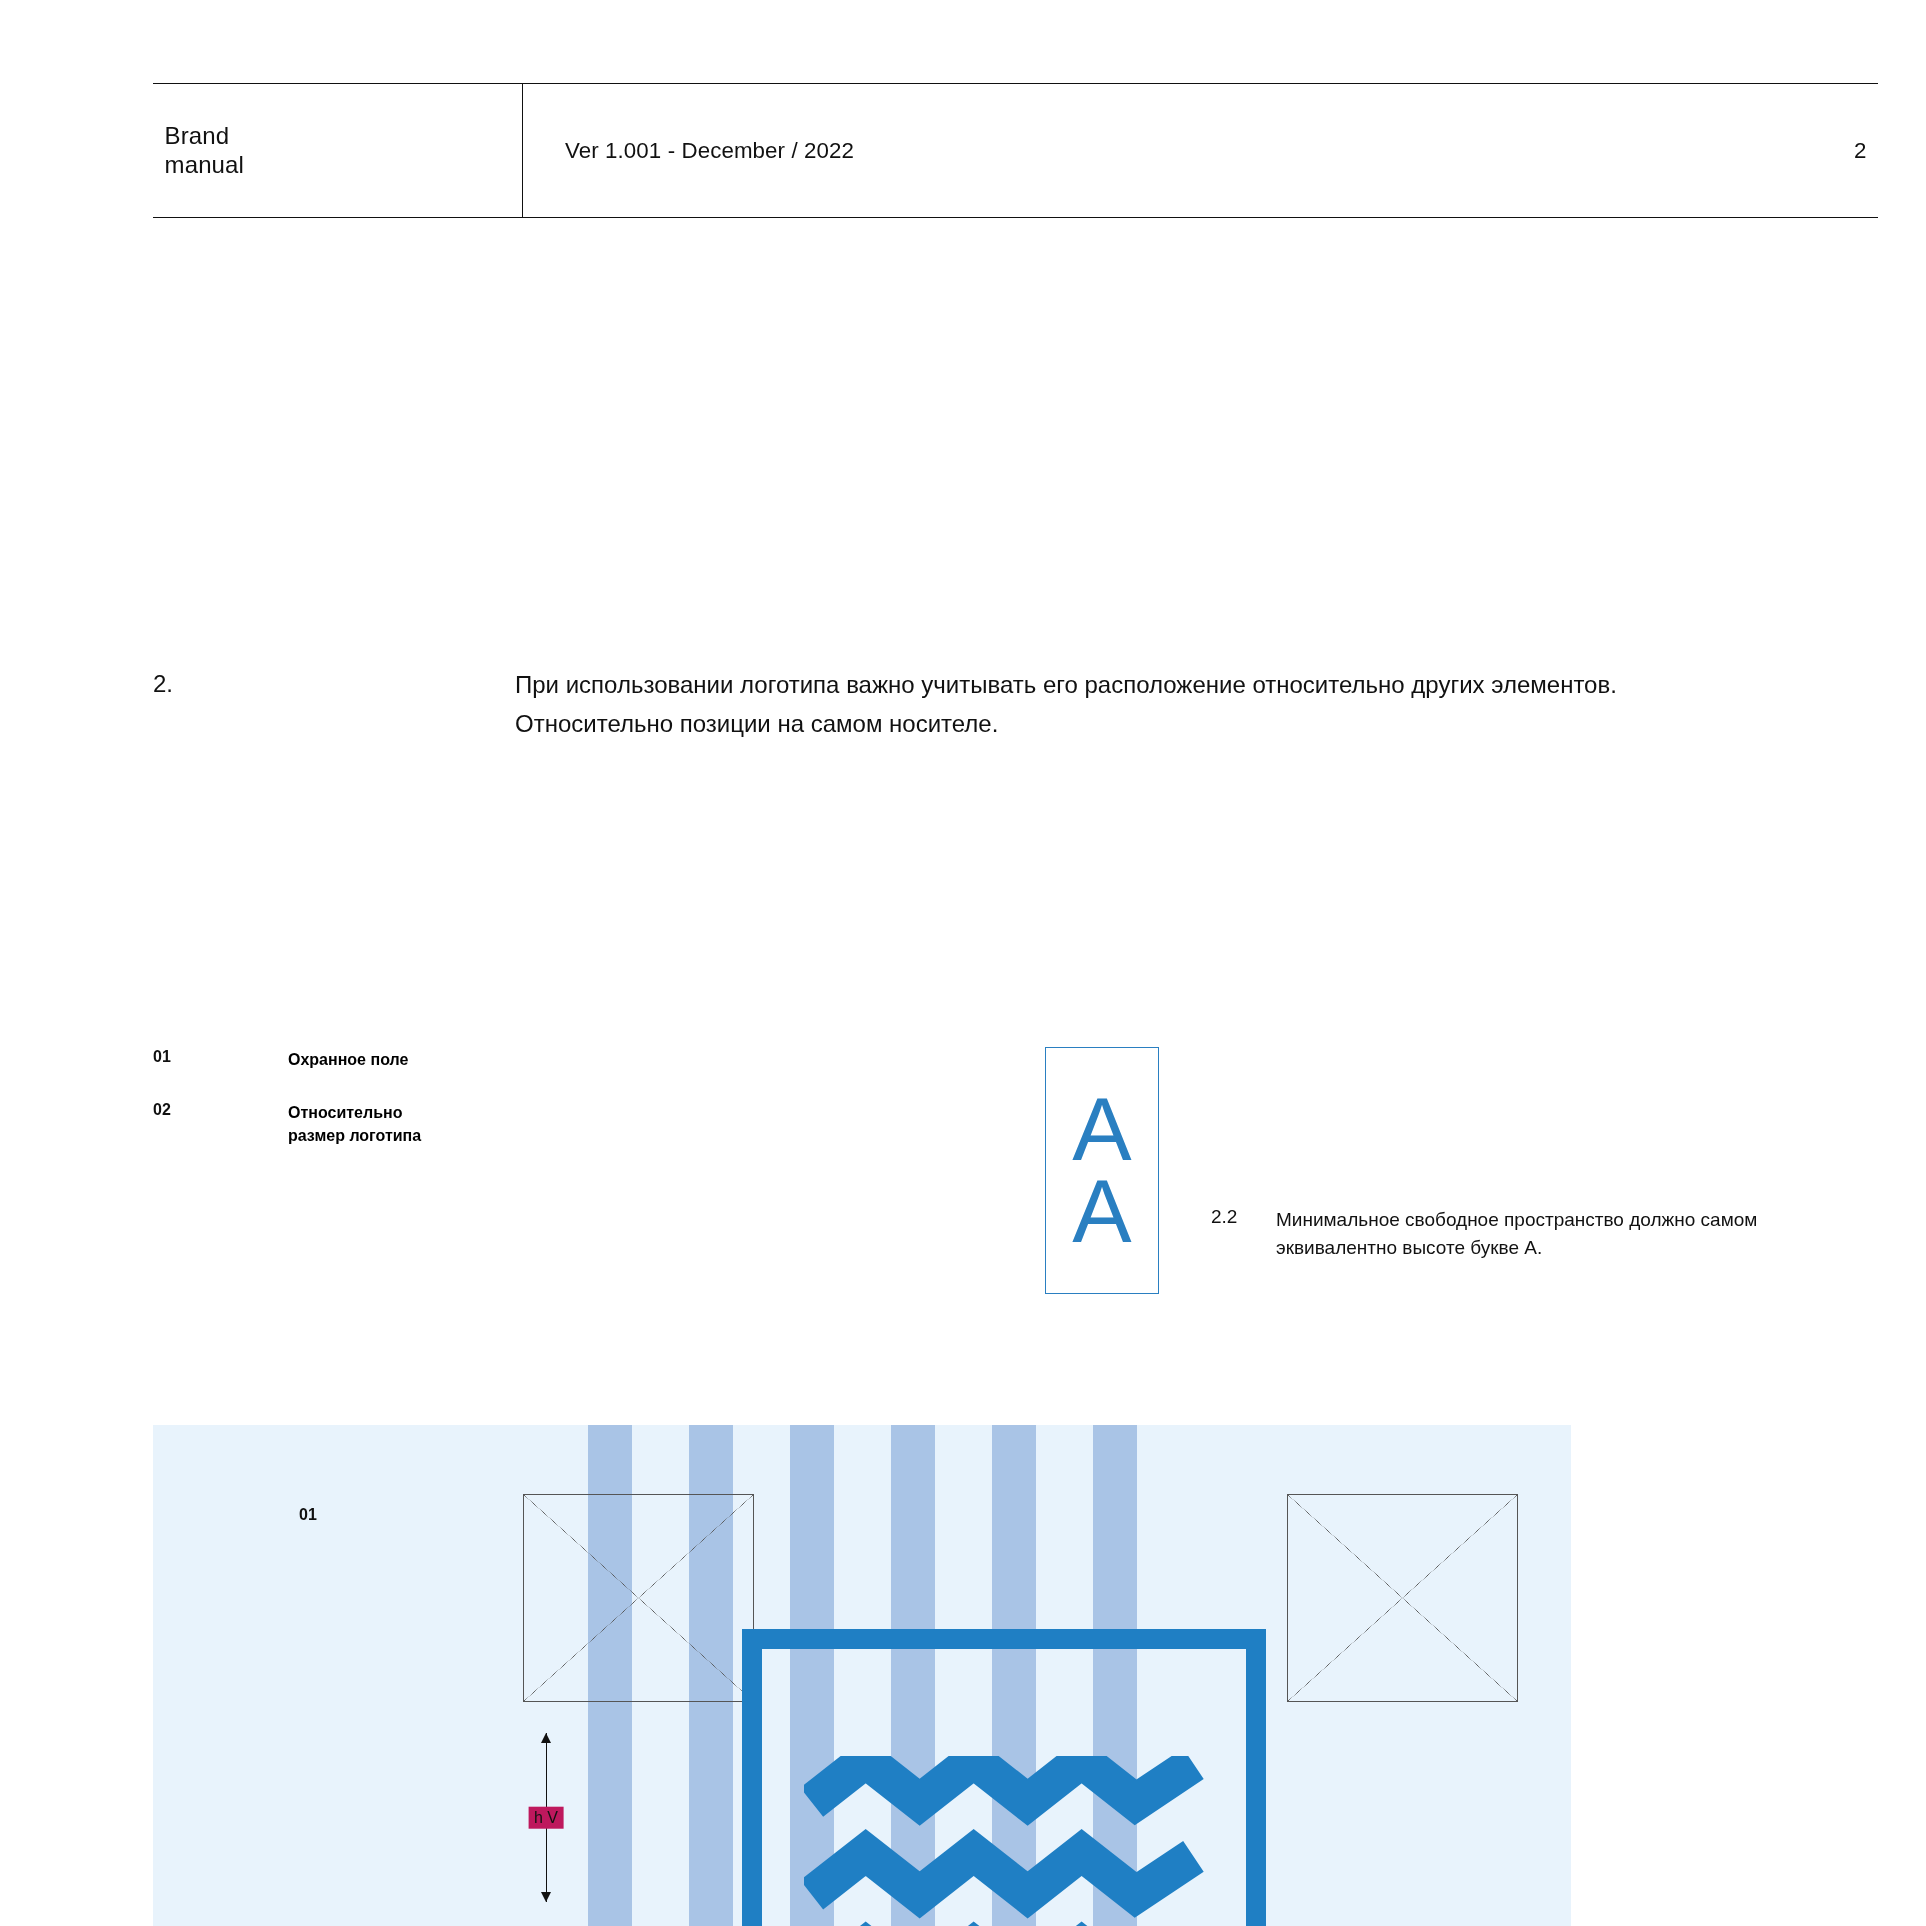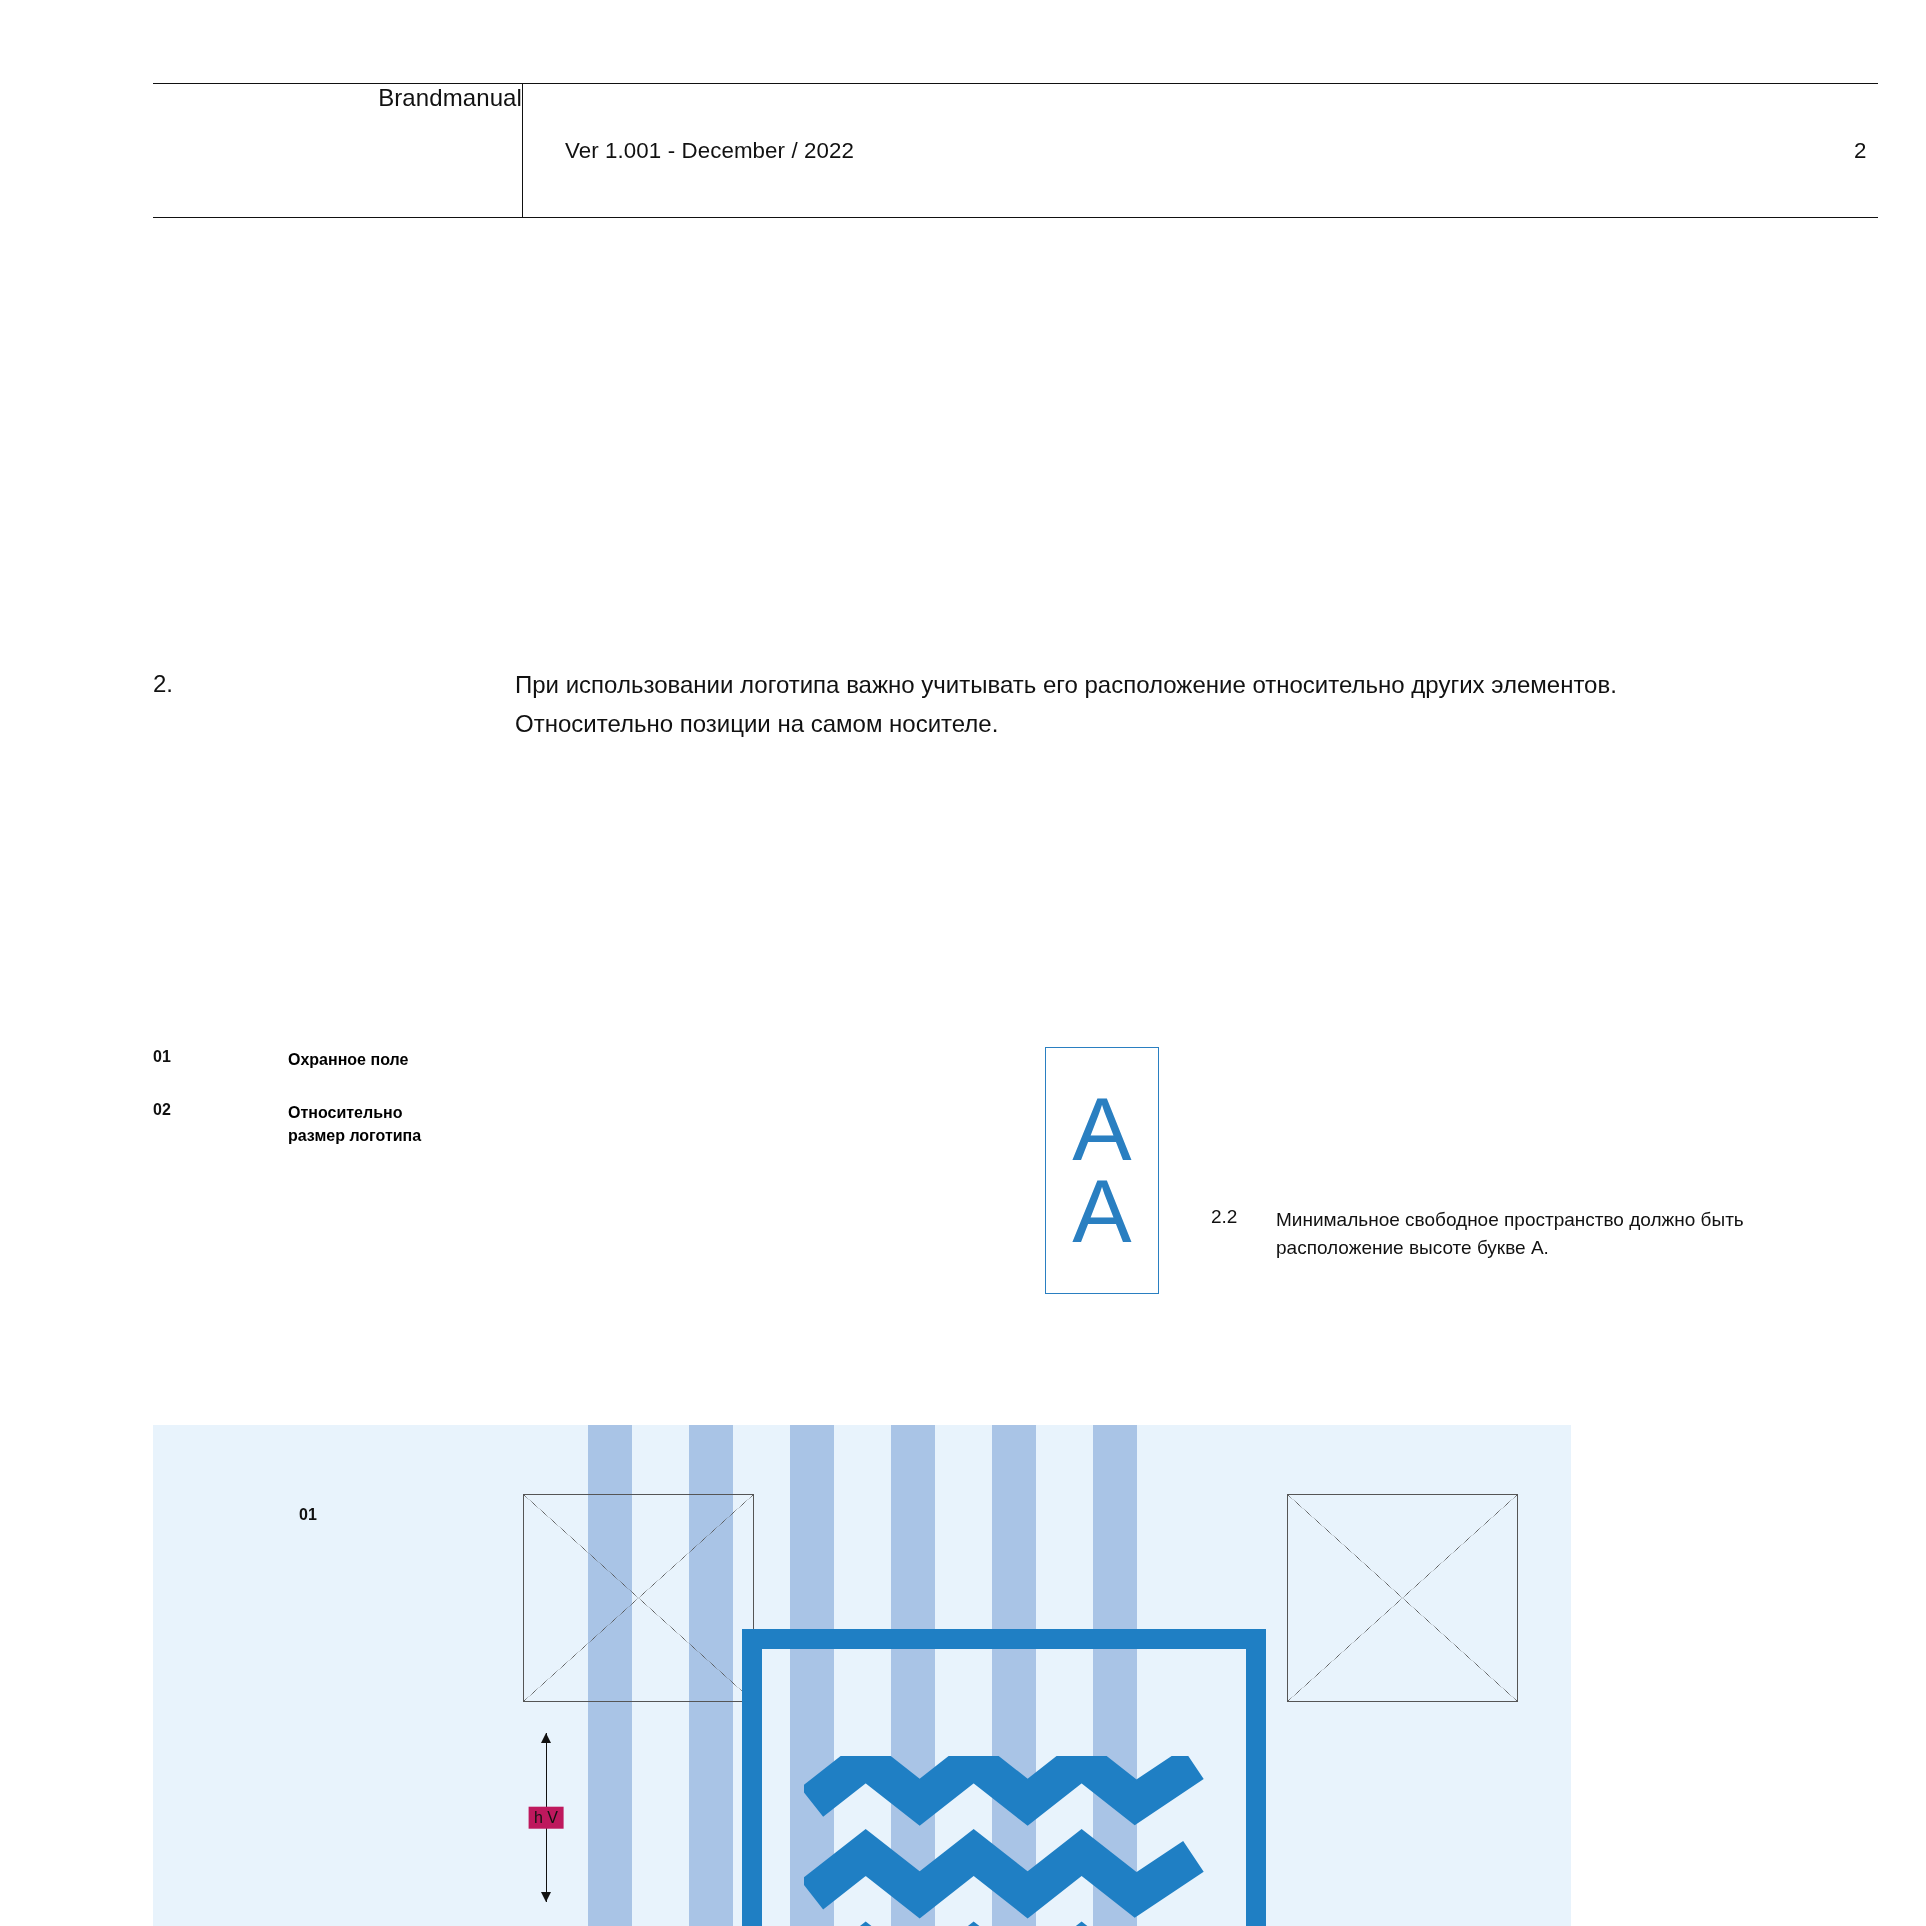--- a/index.html
+++ b/index.html
@@ -16,21 +16,21 @@
   
   .header {
     position: absolute;
     left: 153px; top: 83px; width: 1725px; height: 135px;
     border-top: 1.5px solid #111;
     border-bottom: 1.5px solid #111;
   }
   .header-inner { display: flex; height: 100%; align-items: center; }
   .brand-cell {
     width: 370px; height: 100%;
-    display: flex; flex-direction: row; justify-content: flex-end;
+    display: flex; flex-direction: column; justify-content: center;
     padding-left: 11.6px;
     border-right: 1.5px solid #111;
   }
   .brand-cell span { font-size: 24px; line-height: 1.18; letter-spacing: 0.1px; color:#111; }
   .ver-cell { flex: 1; padding-left: 42px; }
   .ver-cell span { font-size: 22.3px; color: #111; letter-spacing: 0.1px; }
   .page-num { padding-right: 11.6px; font-size: 22.3px; color: #111; }
 
   
   .title-block {
@@ -167,21 +167,21 @@
     </div>
   </div>
 
   <div class="aa-box">
     <div class="letter">A</div>
     <div class="letter">A</div>
   </div>
 
   <div class="note note-2-2">
     <div class="note-num">2.2</div>
-    <div class="note-body">Минимальное свободное пространство должно быть расположение высоте букве A.</div>
+    <div class="note-body">Минимальное свободное пространство должно самом эквивалентно высоте букве A.</div>
   </div>
 
   <div class="panel-01">
 
     <div class="stripes">
       <div class="stripe" style="left:0px;"></div>
       <div class="stripe" style="left:101px;"></div>
       <div class="stripe" style="left:202px;"></div>
       <div class="stripe" style="left:303px;"></div>
       <div class="stripe" style="left:404px;"></div>

